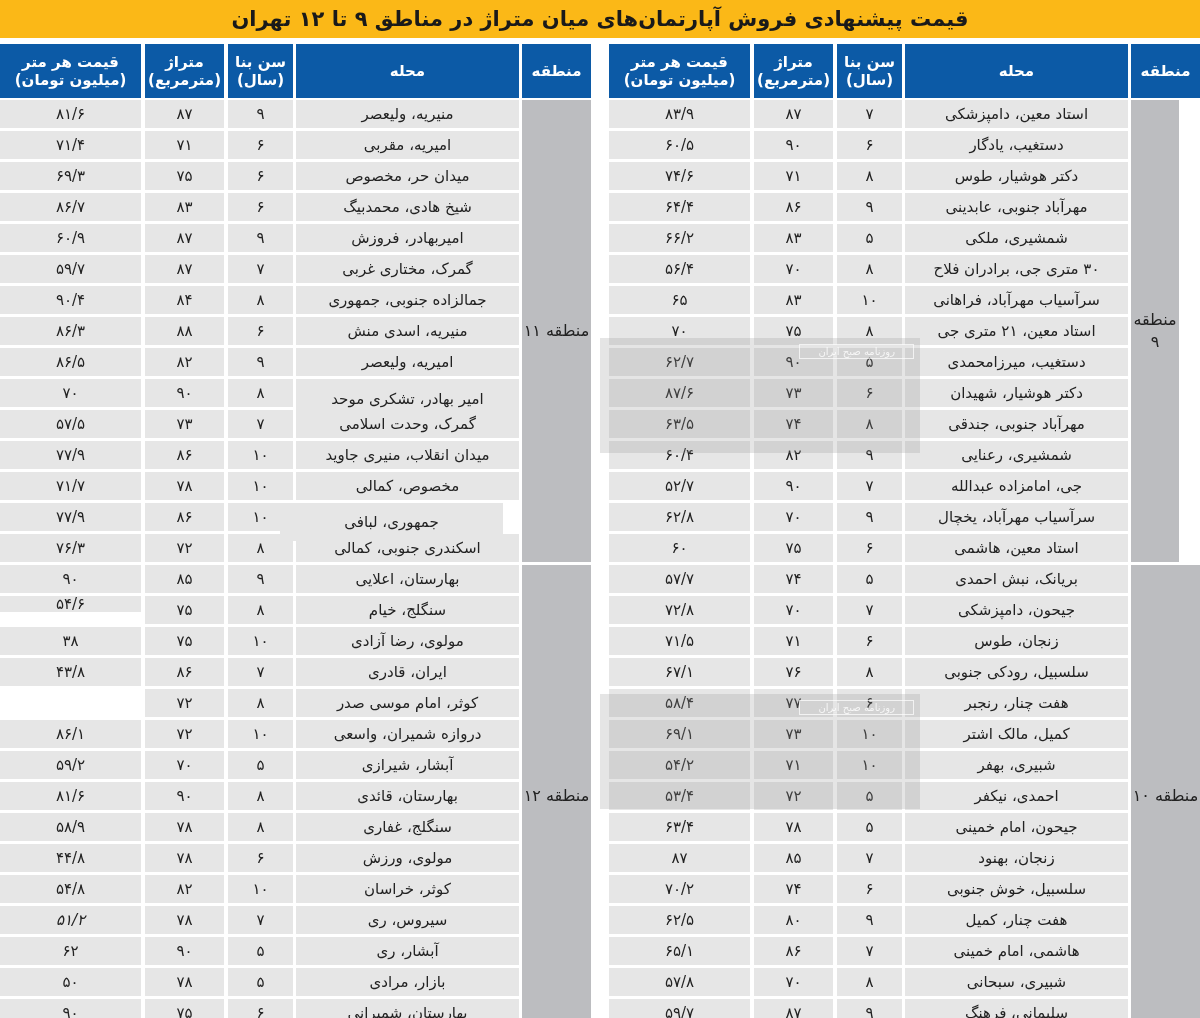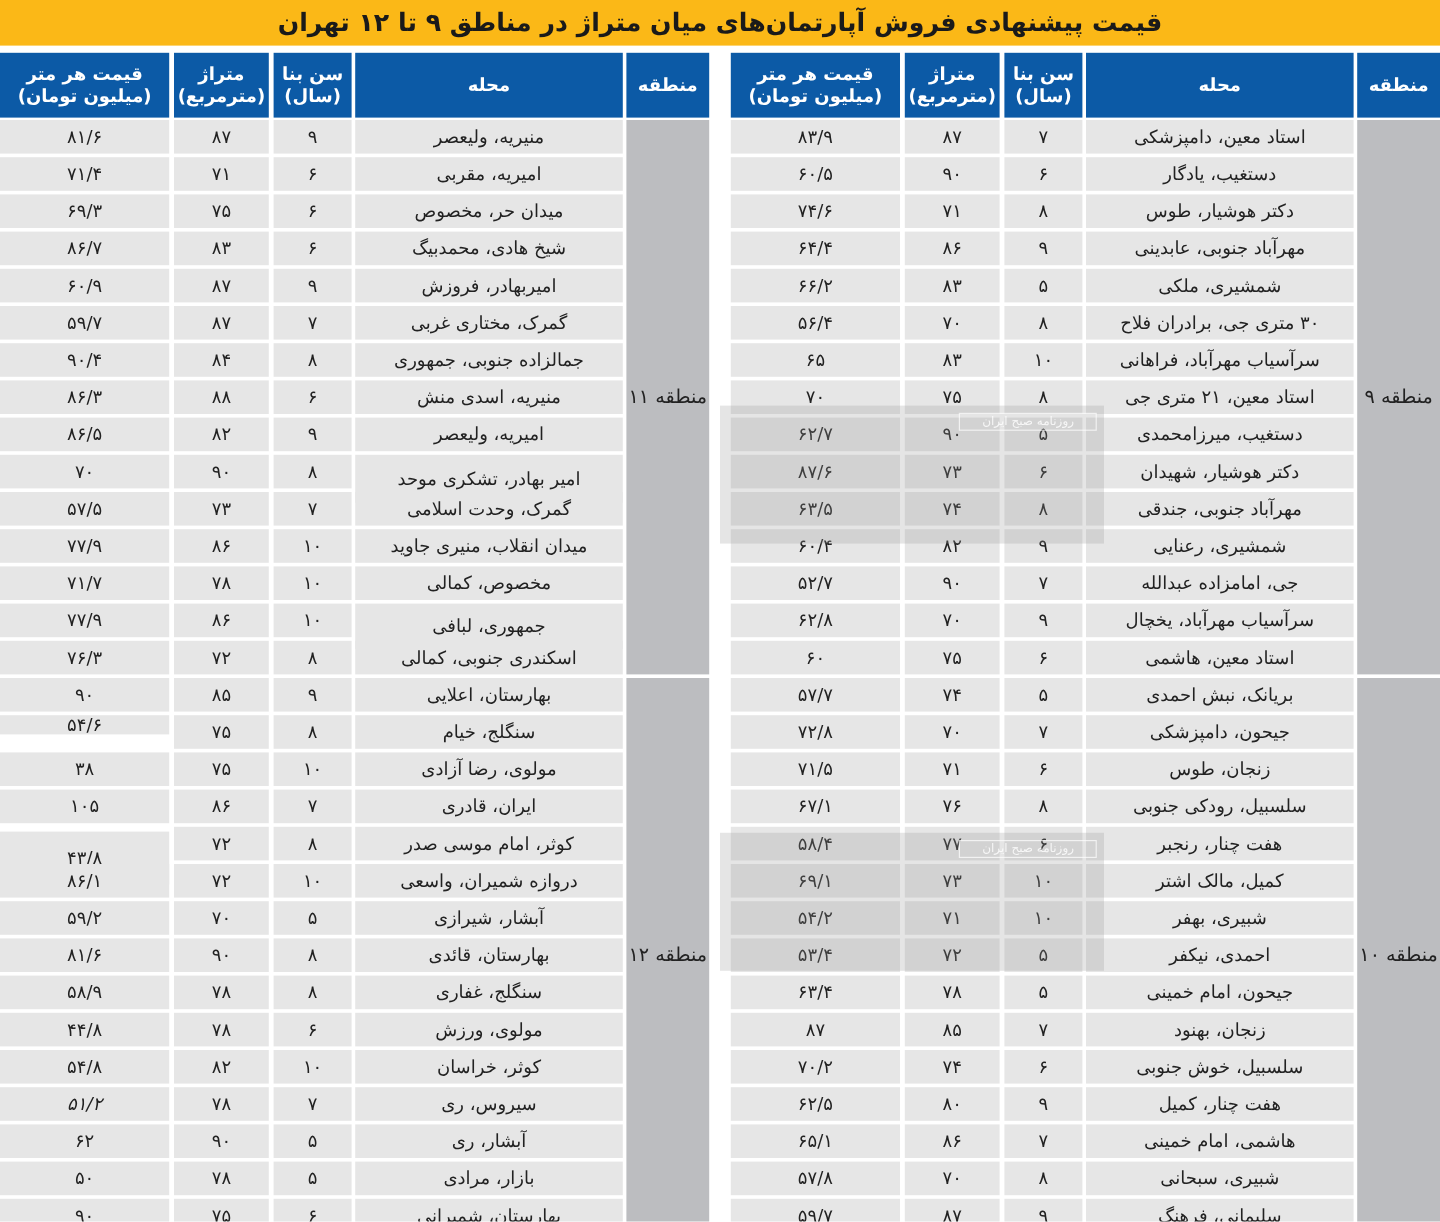--- a/index.html
+++ b/index.html
@@ -114,21 +114,21 @@
       <div class="cell" style="left: 228px; width: 65px; top: 428px; height: 28px;">۷</div>
       <div class="cell" style="left: 296px; width: 223px; top: 428px; height: 28px;">جی، امامزاده عبدالله</div>
       <div class="cell" style="left: 0px; width: 141px; top: 459px; height: 28px;">۶۲/۸</div>
       <div class="cell" style="left: 145px; width: 79px; top: 459px; height: 28px;">۷۰</div>
       <div class="cell" style="left: 228px; width: 65px; top: 459px; height: 28px;">۹</div>
       <div class="cell" style="left: 296px; width: 223px; top: 459px; height: 28px;">سرآسیاب مهرآباد، یخچال</div>
       <div class="cell" style="left: 0px; width: 141px; top: 490px; height: 28px;">۶۰</div>
       <div class="cell" style="left: 145px; width: 79px; top: 490px; height: 28px;">۷۵</div>
       <div class="cell" style="left: 228px; width: 65px; top: 490px; height: 28px;">۶</div>
       <div class="cell" style="left: 296px; width: 223px; top: 490px; height: 28px;">استاد معین، هاشمی</div>
-      <div class="region" style="left: 522px; width: 69px; top: 56px; height: 462px;">منطقه ۹</div>
+      <div class="region" style="left: 522px; width: 48px; top: 56px; height: 462px;">منطقه ۹</div>
       <div class="cell" style="left: 0px; width: 141px; top: 521px; height: 28px;">۵۷/۷</div>
       <div class="cell" style="left: 145px; width: 79px; top: 521px; height: 28px;">۷۴</div>
       <div class="cell" style="left: 228px; width: 65px; top: 521px; height: 28px;">۵</div>
       <div class="cell" style="left: 296px; width: 223px; top: 521px; height: 28px;">بریانک، نبش احمدی</div>
       <div class="cell" style="left: 0px; width: 141px; top: 552px; height: 28px;">۷۲/۸</div>
       <div class="cell" style="left: 145px; width: 79px; top: 552px; height: 28px;">۷۰</div>
       <div class="cell" style="left: 228px; width: 65px; top: 552px; height: 28px;">۷</div>
       <div class="cell" style="left: 296px; width: 223px; top: 552px; height: 28px;">جیحون، دامپزشکی</div>
       <div class="cell" style="left: 0px; width: 141px; top: 583px; height: 28px;">۷۱/۵</div>
       <div class="cell" style="left: 145px; width: 79px; top: 583px; height: 28px;">۷۱</div>
@@ -264,21 +264,21 @@
       <div class="cell" style="left: 145px; width: 79px; top: 397px; height: 28px;">۸۶</div>
       <div class="cell" style="left: 228px; width: 65px; top: 397px; height: 28px;">۱۰</div>
       <div class="cell" style="left: 296px; width: 223px; top: 397px; height: 28px;">میدان انقلاب، منیری جاوید</div>
       <div class="cell" style="left: 0px; width: 141px; top: 428px; height: 28px;">۷۱/۷</div>
       <div class="cell" style="left: 145px; width: 79px; top: 428px; height: 28px;">۷۸</div>
       <div class="cell" style="left: 228px; width: 65px; top: 428px; height: 28px;">۱۰</div>
       <div class="cell" style="left: 296px; width: 223px; top: 428px; height: 28px;">مخصوص، کمالی</div>
       <div class="cell" style="left: 0px; width: 141px; top: 459px; height: 28px;">۷۷/۹</div>
       <div class="cell" style="left: 145px; width: 79px; top: 459px; height: 28px;">۸۶</div>
       <div class="cell" style="left: 228px; width: 65px; top: 459px; height: 28px;">۱۰</div>
-      <div class="cell" style="left: 296px; width: 223px; top: 459px; height: 38px;">جمهوری، لبافی</div>
+      <div class="cell" style="left: 280px; width: 223px; top: 459px; height: 38px;">جمهوری، لبافی</div>
       <div class="cell" style="left: 0px; width: 141px; top: 490px; height: 28px;">۷۶/۳</div>
       <div class="cell" style="left: 145px; width: 79px; top: 490px; height: 28px;">۷۲</div>
       <div class="cell" style="left: 228px; width: 65px; top: 490px; height: 28px;">۸</div>
       <div class="cell" style="left: 296px; width: 223px; top: 490px; height: 28px;">اسکندری جنوبی، کمالی</div>
       <div class="region" style="left: 522px; width: 69px; top: 56px; height: 462px;">منطقه ۱۱</div>
       <div class="cell" style="left: 0px; width: 141px; top: 521px; height: 28px;">۹۰</div>
       <div class="cell" style="left: 145px; width: 79px; top: 521px; height: 28px;">۸۵</div>
       <div class="cell" style="left: 228px; width: 65px; top: 521px; height: 28px;">۹</div>
       <div class="cell" style="left: 296px; width: 223px; top: 521px; height: 28px;">بهارستان، اعلایی</div>
       <div class="cell" style="left: 0px; width: 141px; top: 552px; height: 16px;">۵۴/۶</div>
@@ -286,21 +286,21 @@
       <div class="cell" style="left: 228px; width: 65px; top: 552px; height: 28px;">۸</div>
       <div class="cell" style="left: 296px; width: 223px; top: 552px; height: 28px;">سنگلج، خیام</div>
       <div class="cell" style="left: 0px; width: 141px; top: 583px; height: 28px;">۳۸</div>
       <div class="cell" style="left: 145px; width: 79px; top: 583px; height: 28px;">۷۵</div>
       <div class="cell" style="left: 228px; width: 65px; top: 583px; height: 28px;">۱۰</div>
       <div class="cell" style="left: 296px; width: 223px; top: 583px; height: 28px;">مولوی، رضا آزادی</div>
       <div class="cell" style="left: 0px; width: 141px; top: 614px; height: 28px;">۱۰۵</div>
       <div class="cell" style="left: 145px; width: 79px; top: 614px; height: 28px;">۸۶</div>
       <div class="cell" style="left: 228px; width: 65px; top: 614px; height: 28px;">۷</div>
       <div class="cell" style="left: 296px; width: 223px; top: 614px; height: 28px;">ایران، قادری</div>
-      <div class="cell" style="left: 0px; width: 141px; top: 649px; height: 44px;">۴۳/۸</div>
+      <div class="cell" style="left: 0px; width: 141px; top: 614px; height: 28px;">۴۳/۸</div>
       <div class="cell" style="left: 145px; width: 79px; top: 645px; height: 28px;">۷۲</div>
       <div class="cell" style="left: 228px; width: 65px; top: 645px; height: 28px;">۸</div>
       <div class="cell" style="left: 296px; width: 223px; top: 645px; height: 28px;">کوثر، امام موسی صدر</div>
       <div class="cell" style="left: 0px; width: 141px; top: 676px; height: 28px;">۸۶/۱</div>
       <div class="cell" style="left: 145px; width: 79px; top: 676px; height: 28px;">۷۲</div>
       <div class="cell" style="left: 228px; width: 65px; top: 676px; height: 28px;">۱۰</div>
       <div class="cell" style="left: 296px; width: 223px; top: 676px; height: 28px;">دروازه شمیران، واسعی</div>
       <div class="cell" style="left: 0px; width: 141px; top: 707px; height: 28px;">۵۹/۲</div>
       <div class="cell" style="left: 145px; width: 79px; top: 707px; height: 28px;">۷۰</div>
       <div class="cell" style="left: 228px; width: 65px; top: 707px; height: 28px;">۵</div>

